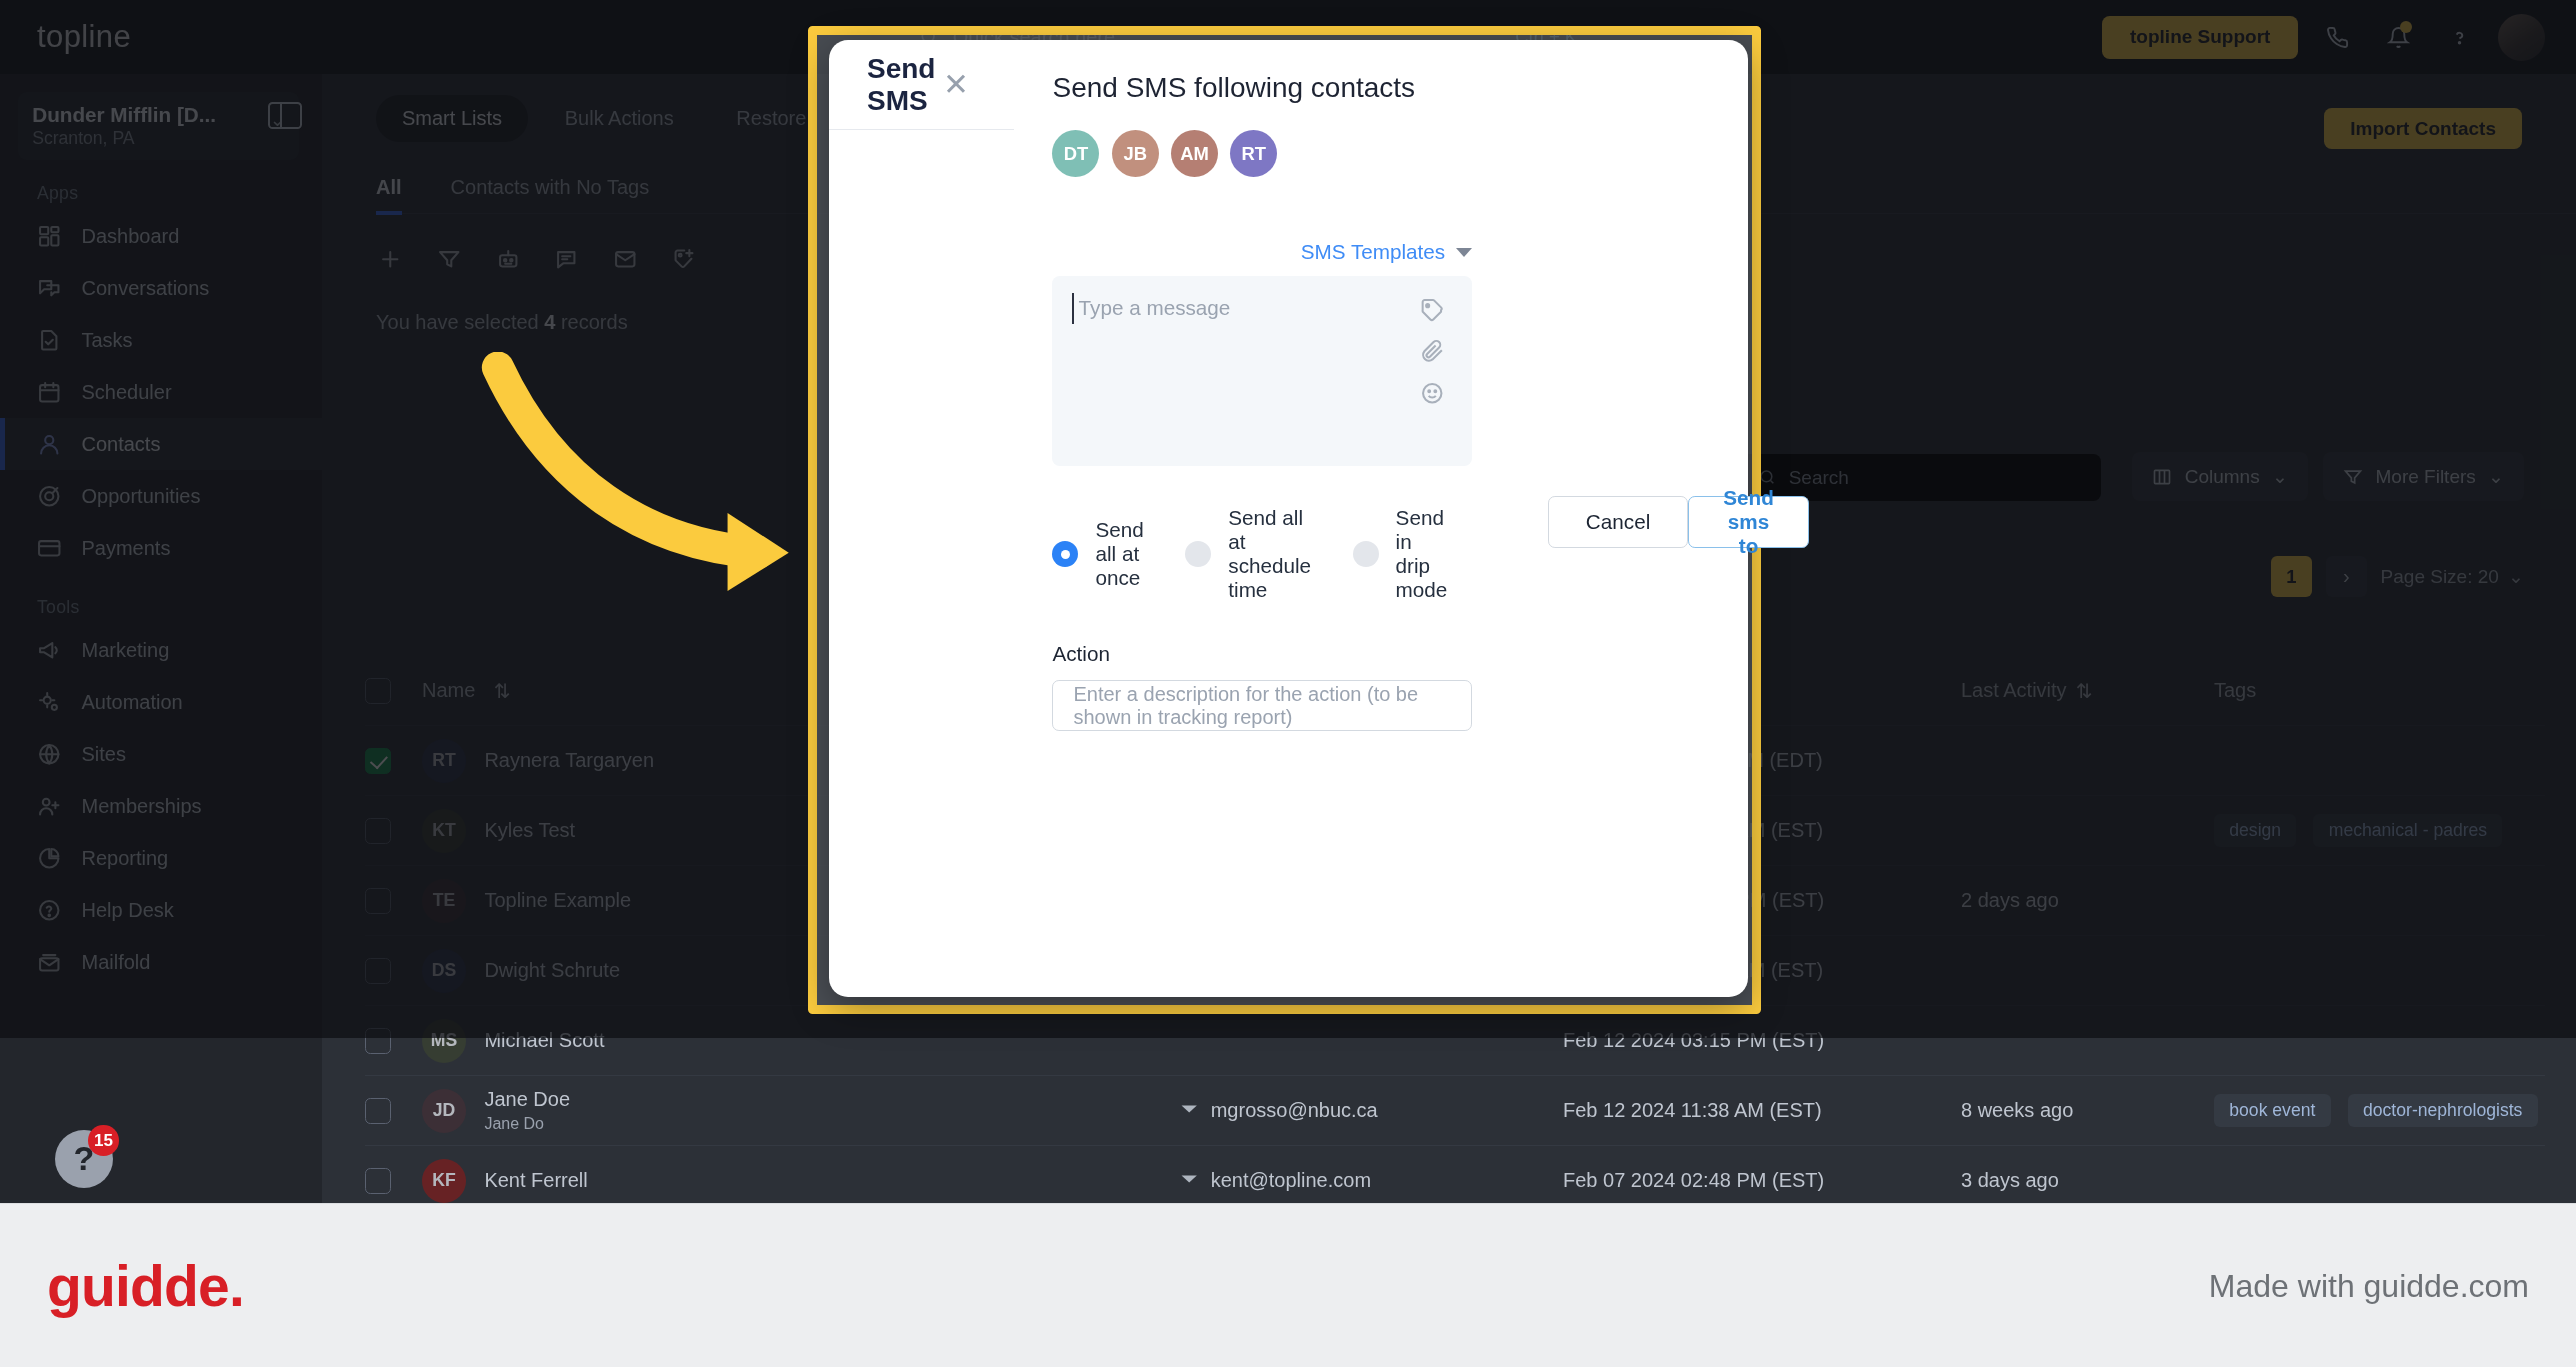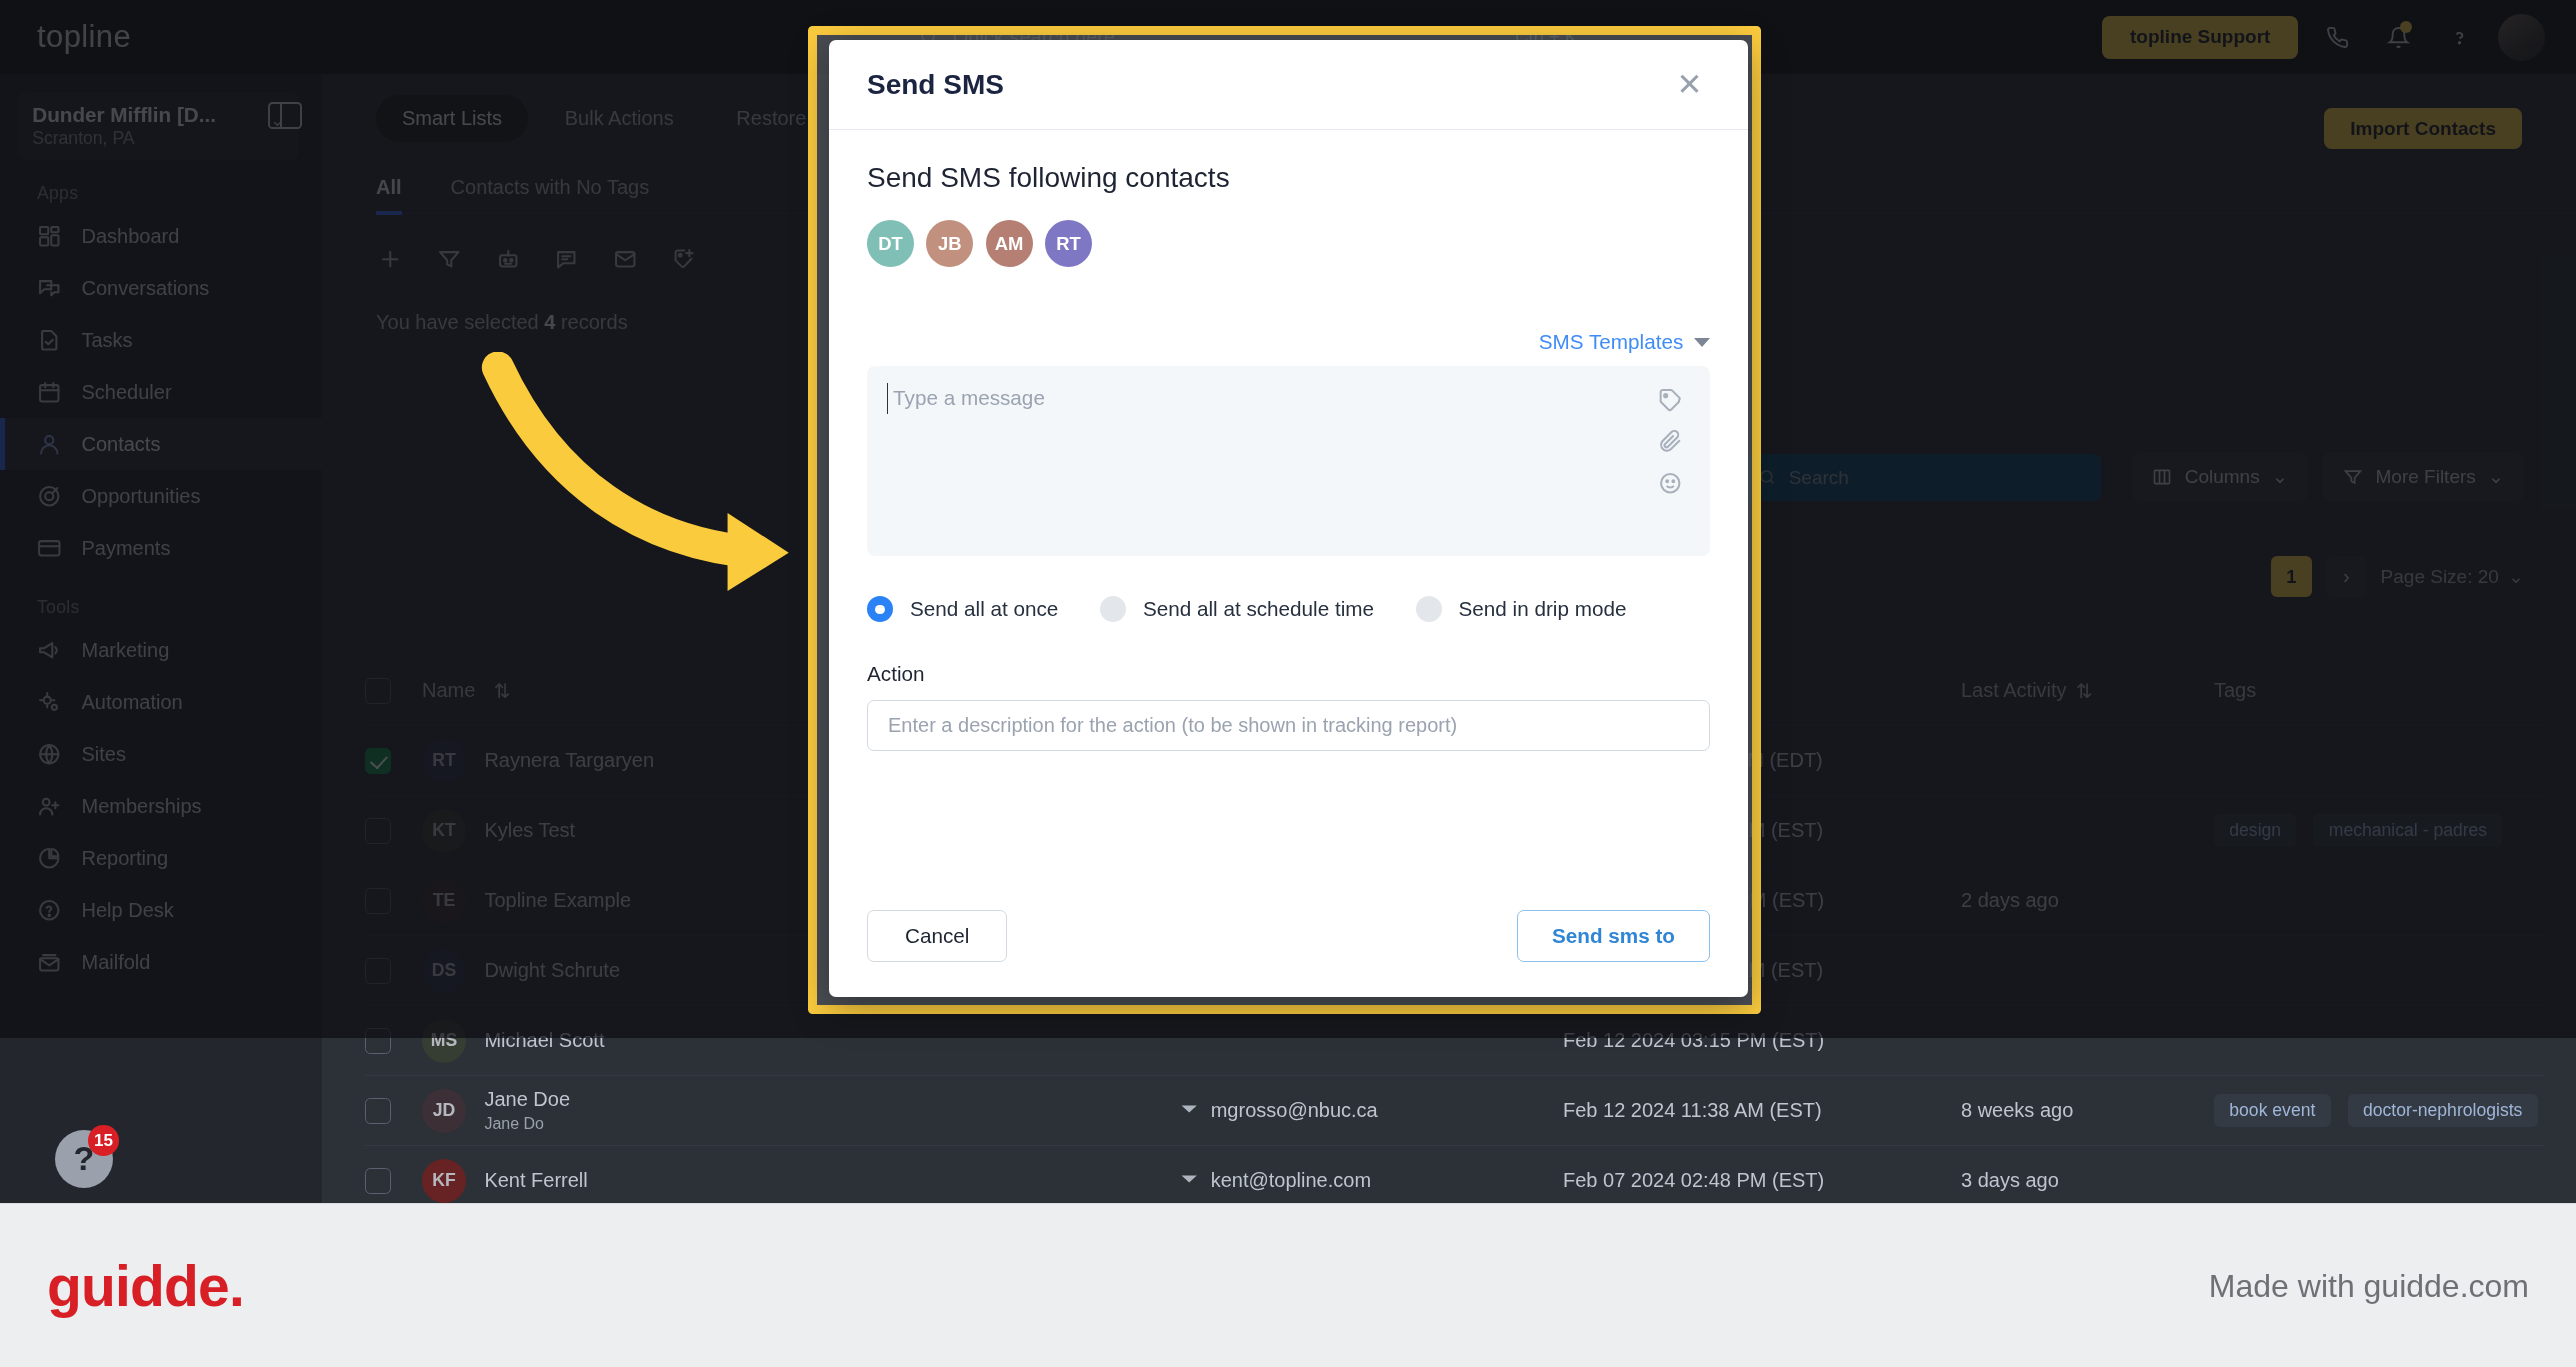--- a/index.html
+++ b/index.html
@@ -127,21 +127,21 @@
     display: flex; align-items: center; gap: 7.7px;
     margin: 20px 0 0 43px;
   }
   .tool-ico {
     width: 51px; height: 51px; border-radius: 7.7px;
     display: flex; align-items: center; justify-content: center;
     color: #c3c9d3;
   }
   .search-box {
     position: absolute; right: 475px; top: 380px; width: 360px; height: 47px;
-    background: #0c4a6e; border-radius: 7.7px; display: flex; align-items: center;
+    background: #000000; border-radius: 7.7px; display: flex; align-items: center;
     gap: 12.3px; padding: 0 17px; color: #8d94a0; font-size: 19px;
   }
   .chip-btn {
     height: 49px; border-radius: 7.7px; background: #333841;
     display: flex; align-items: center; gap: 12.3px; padding: 0 20px;
     color: #c6ccd6; font-size: 19px;
   }
   .toolbar-right { position: absolute; right: 52px; top: 378px; display: flex; gap: 15.3px; }
   .sel-note { margin: 26px 0 0 54px; color: #a9b0bb; font-size: 20px; }
   .sel-note b { color: #e3e7ed; }
@@ -196,23 +196,23 @@
 
   
   .hl-box {
     position: absolute; left: 808px; top: 26px; width: 953px; height: 988px;
     border: 9.2px solid #fbcb3e; border-radius: 4.6px; background: rgba(120,125,133,.55);
   }
 
   
   .modal {
     position: absolute; left: 829px; top: 40px; width: 919px; height: 957px;
-    background: #fff; border-radius: 7px;
+    background: #fff; border-radius: 19px;
     box-shadow: 0 10.7px 38px rgba(0,0,0,.35);
-    display: flex; flex-direction: column;
+    display: flex; 
   }
   .m-head {
     height: 90px; display: flex; align-items: center;
     padding: 0 38px; border-bottom: 0.8px solid #e6e9ee;
   }
   .m-title { font-size: 28px; font-weight: 700; color: #1b2440; flex: 1; }
   .m-close {
     width: 41px; height: 41px; display: flex; align-items: center; justify-content: center;
     color: #97a0ad; font-size: 31px; font-weight: 300; line-height: 1;
   }

